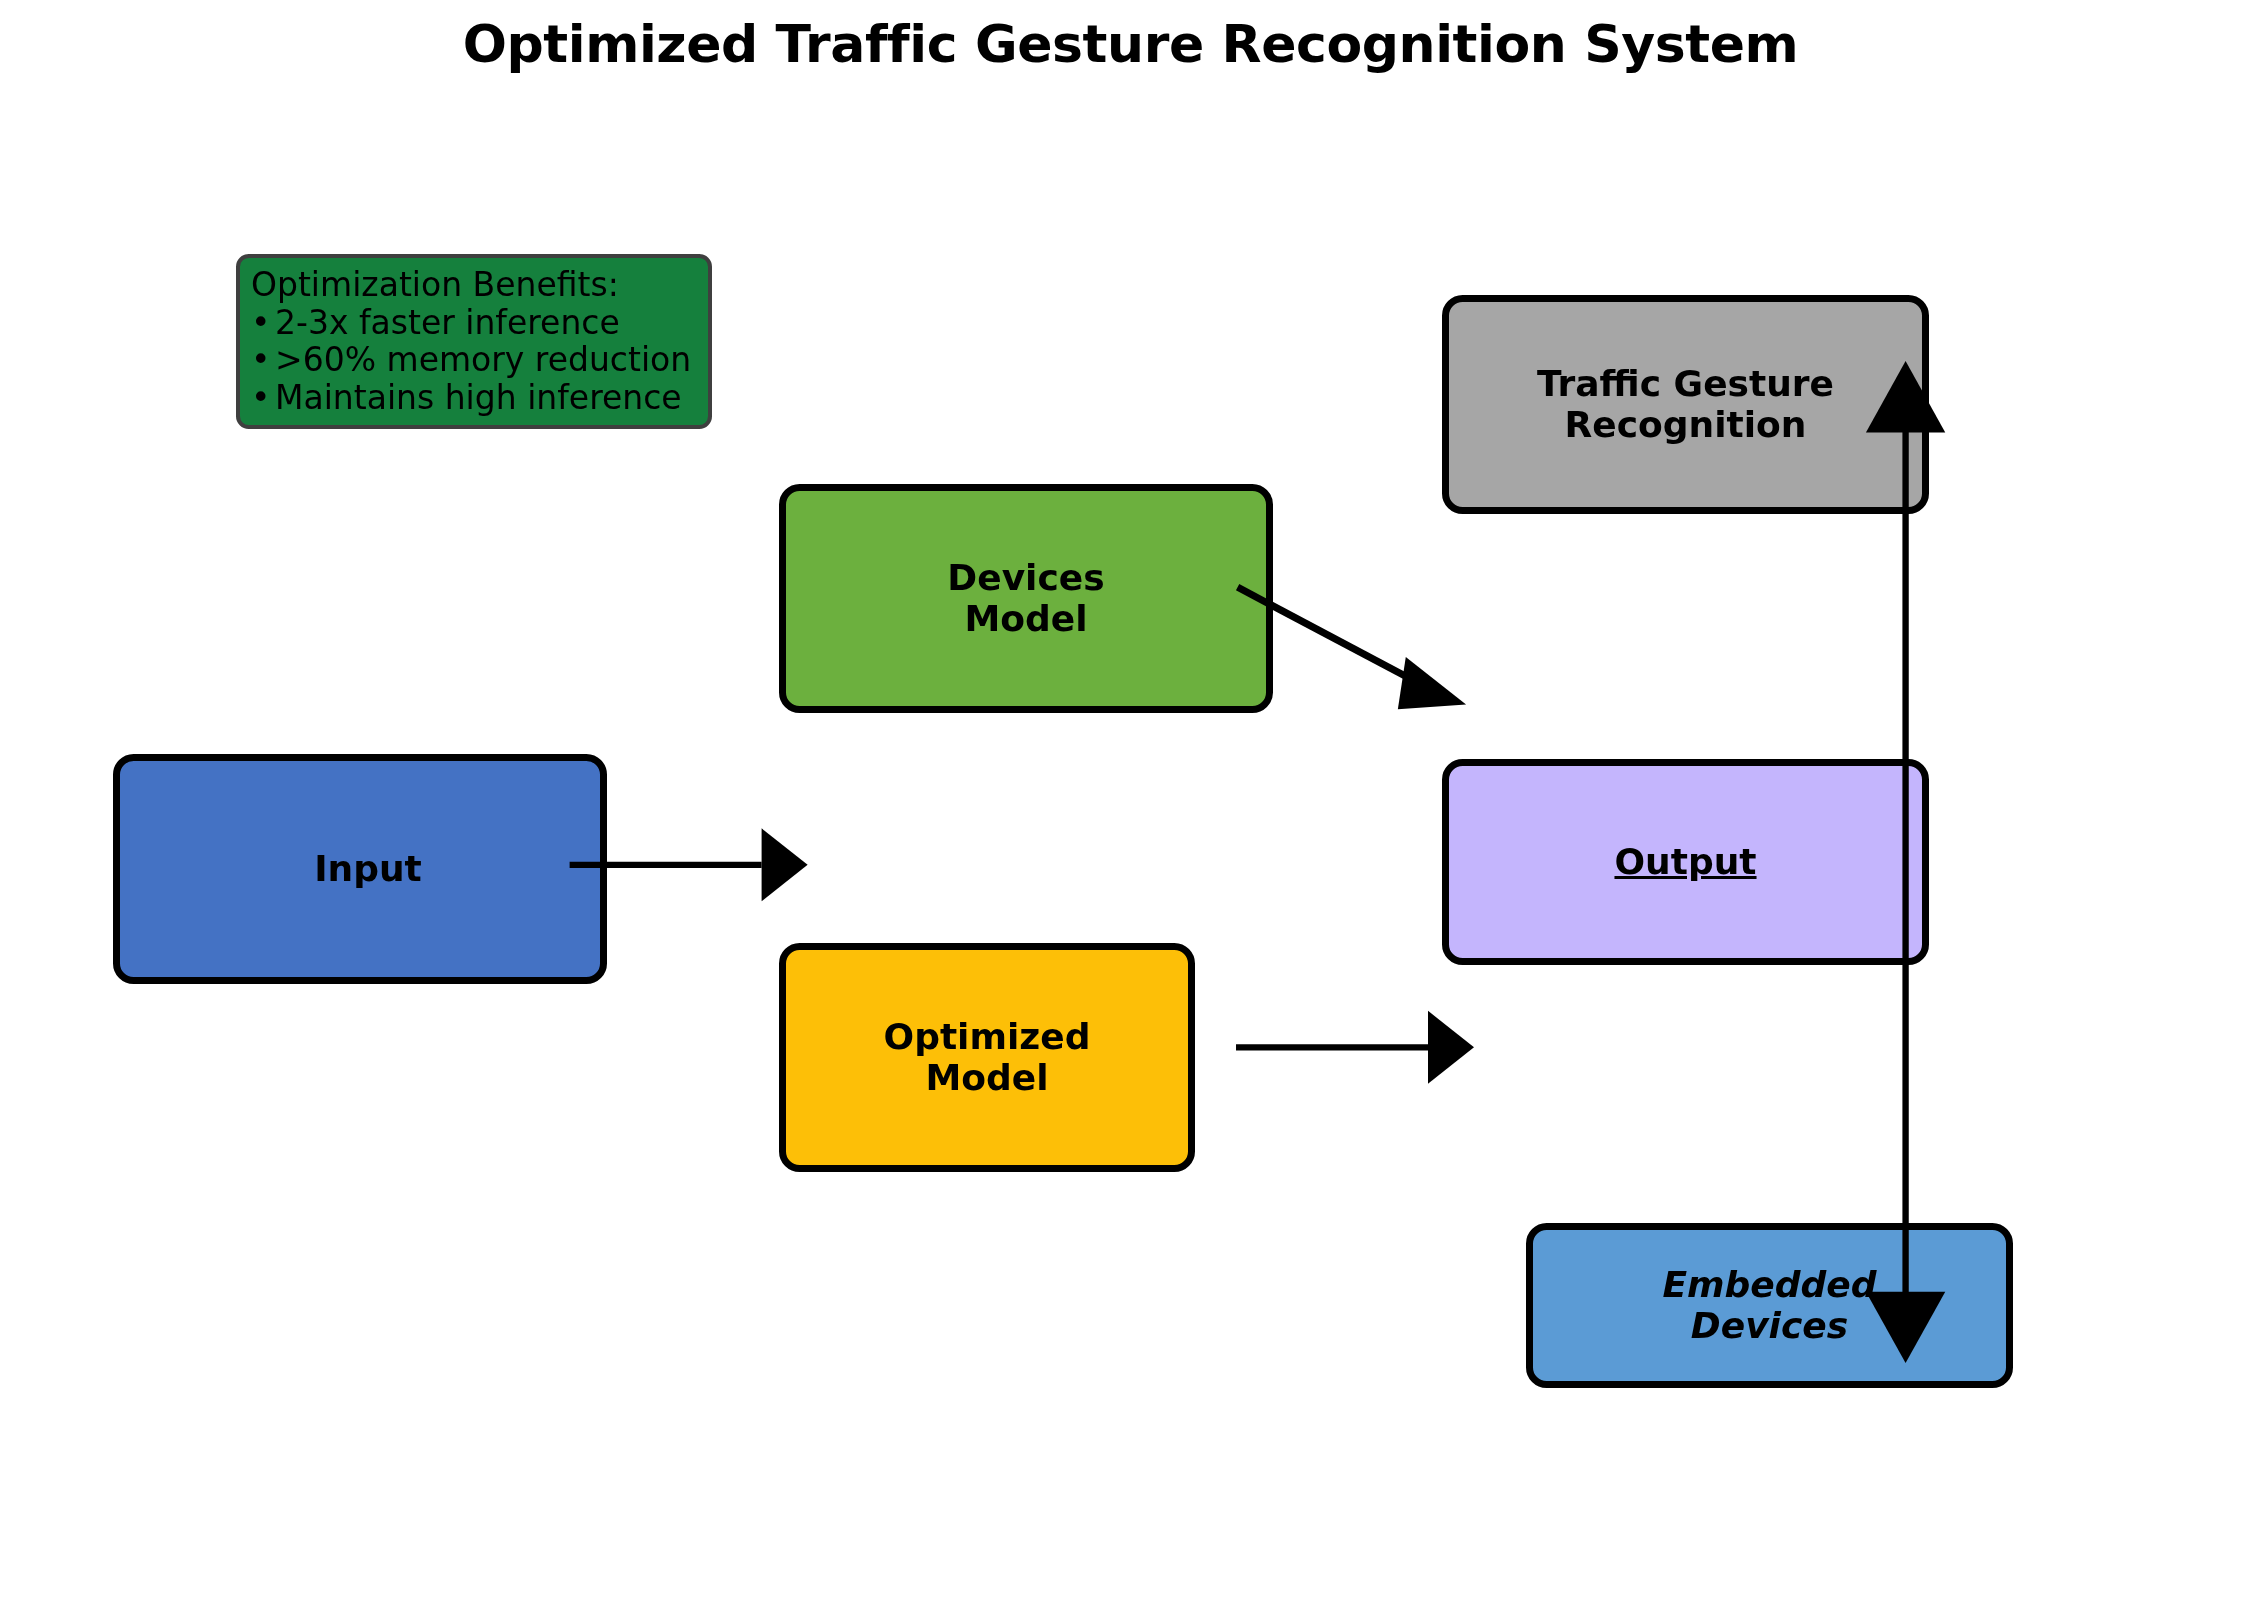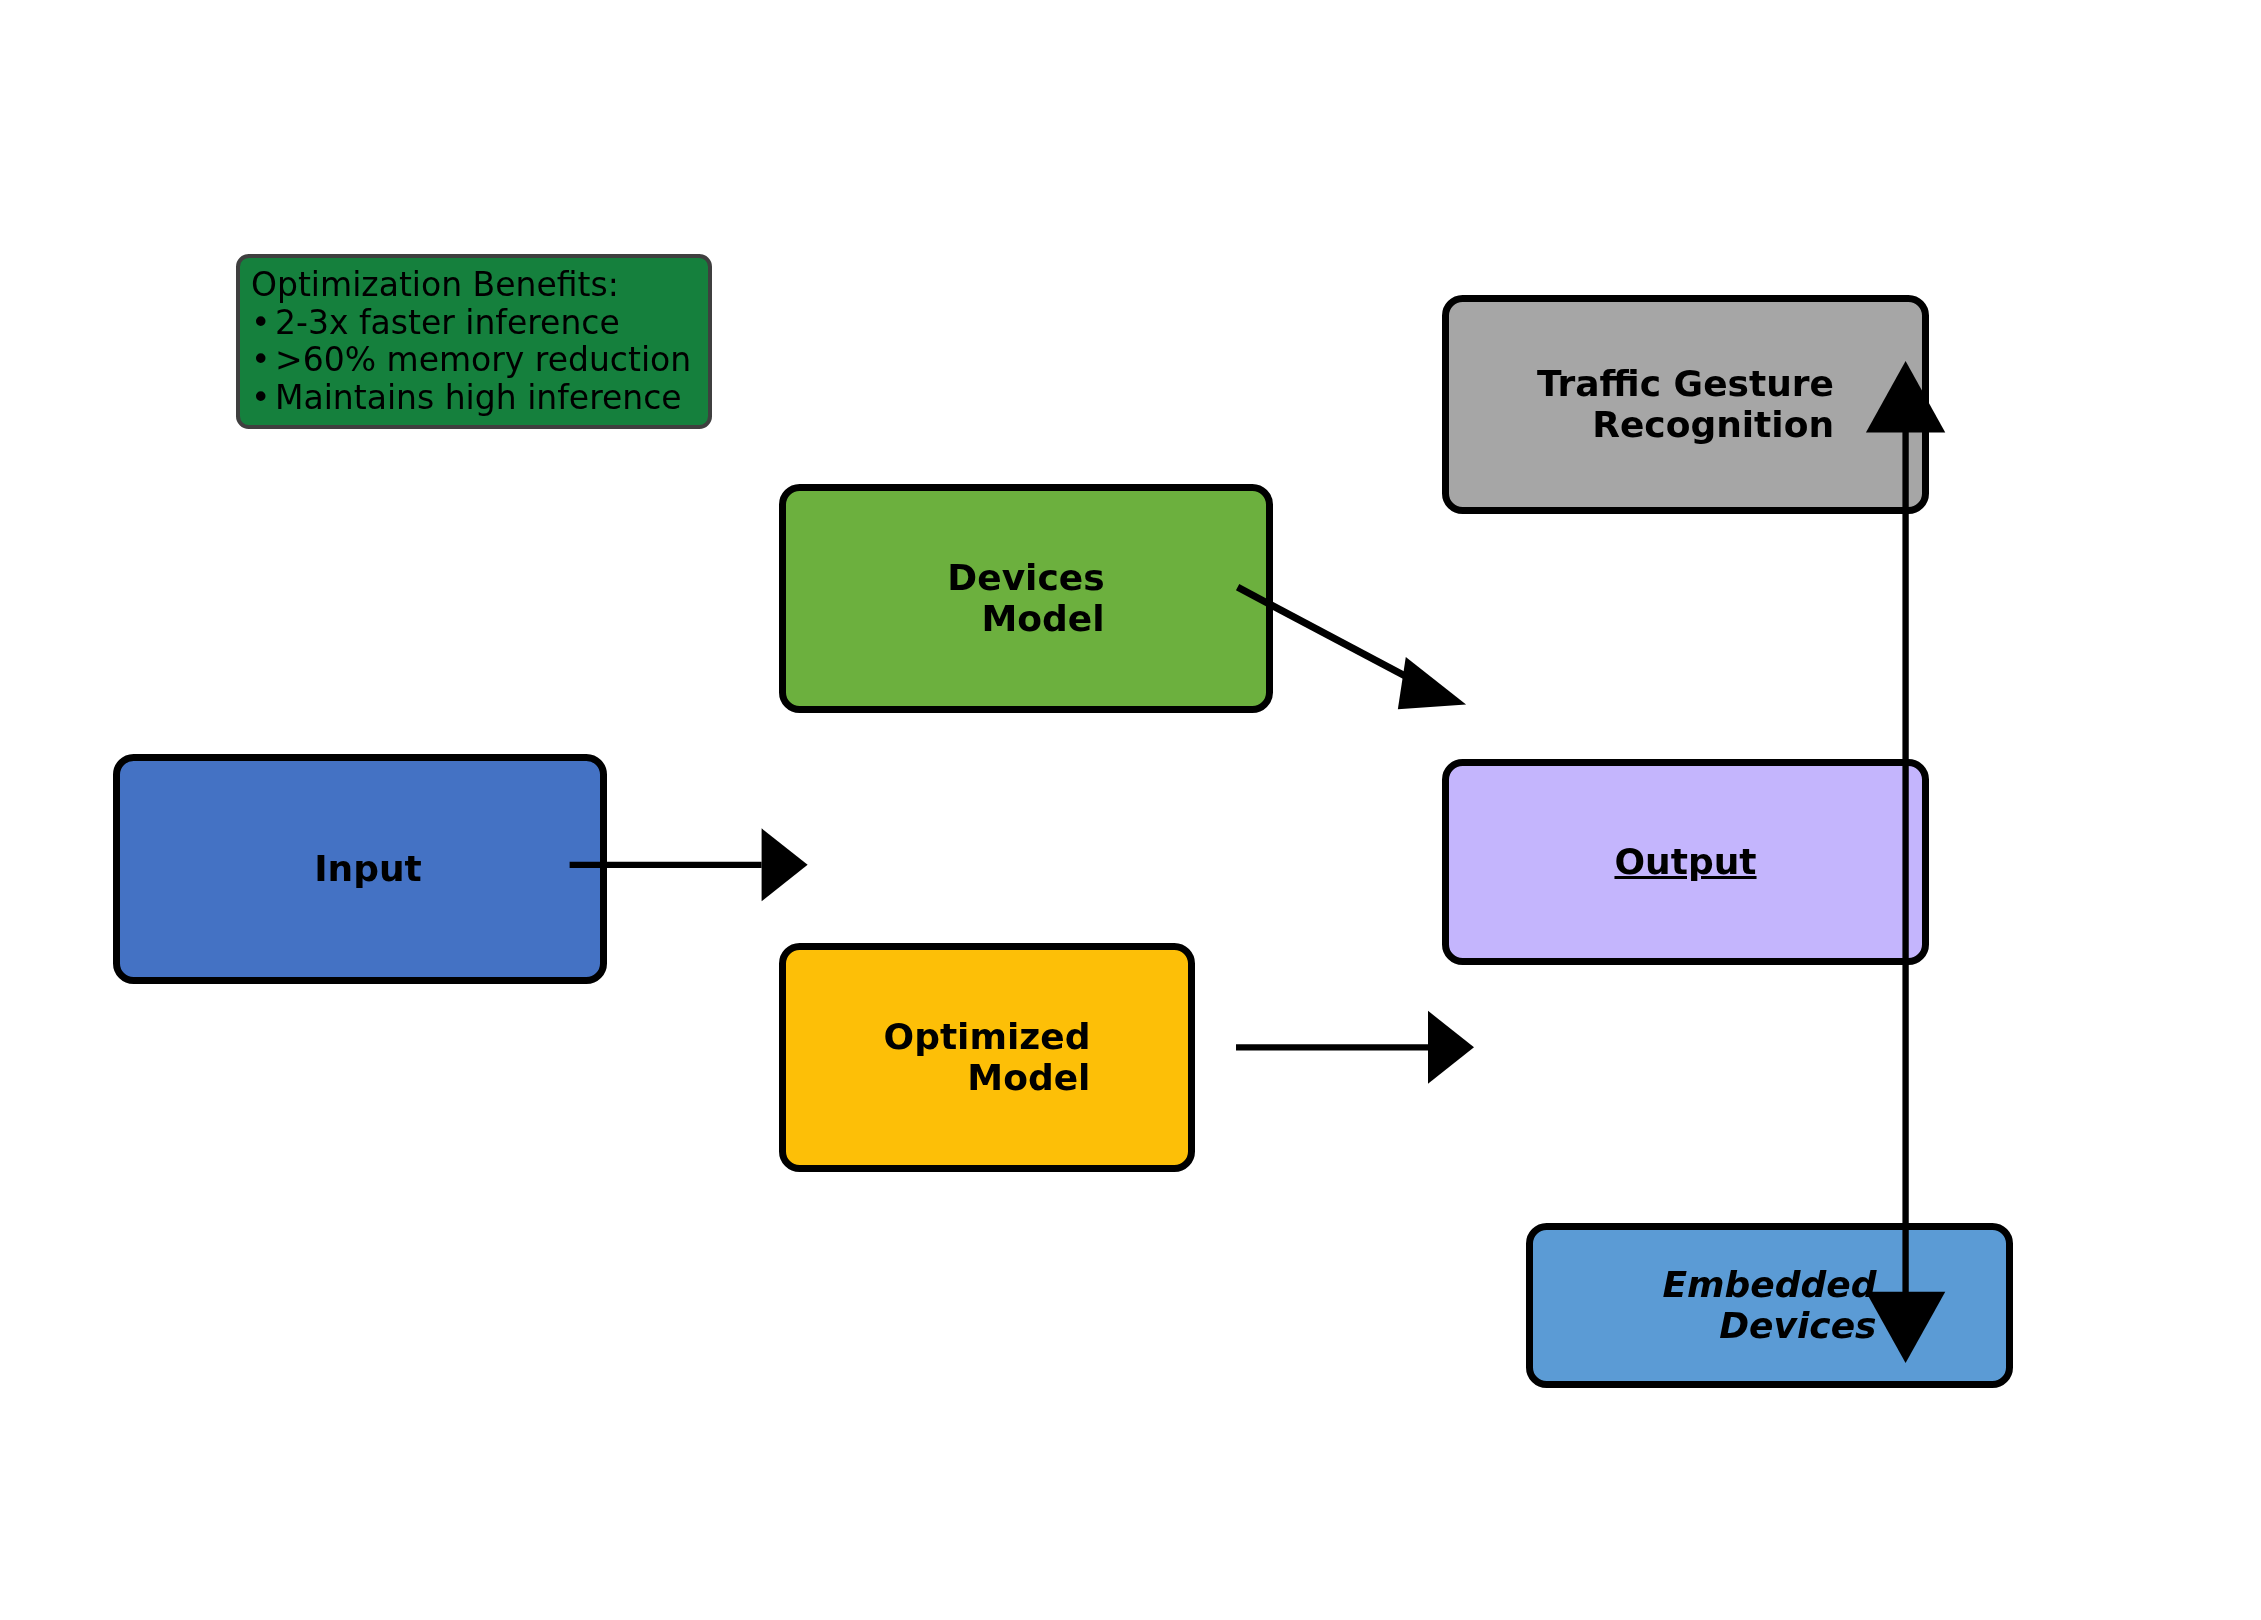--- a/index.html
+++ b/index.html
@@ -39,21 +39,21 @@
     display: flex;
     align-items: center;
     justify-content: center;
     text-align: center;
     font-size: 36px;
     font-weight: bold;
     color: #000000;
     line-height: 1.12;
     z-index: 3;
   }
-  .node .node-label { white-space: pre-line; display: block; text-align: right; }
+  .node .node-label { white-space: pre-line; display: block; }
 
   #node-input        { left: 113px;  top: 754px;  width: 494px; height: 230px; background: #4472c4; padding-left: 16px; }
   #node-original     { left: 779px;  top: 484px;  width: 494px; height: 229px; background: #6cb03e; }
   #node-optimized    { left: 779px;  top: 943px; width: 416px; height: 229px; background: #fdbf07; }
   #node-traffic      { left: 1442px; top: 295px;  width: 487px; height: 219px; background: #a6a6a6; }
   #node-output       { left: 1442px; top: 759px;  width: 487px; height: 206px; background: #c4b5fd; text-decoration: underline; }
   #node-embedded     { left: 1526px; top: 1223px; width: 487px; height: 165px; background: #5b9bd5; font-style: italic; }
 
   
   #legend {
@@ -97,20 +97,21 @@
     height: 1621px;
     z-index: 4;
     pointer-events: none;
   }
 </style>
 </head>
 <body>
 
 <div id="canvas">
 
+  <div id="title">Optimized Traffic Gesture Recognition System</div>
 
   <div id="legend">
     <div class="legend-title">Optimization Benefits:</div>
     <ul>
       <li><span class="bullet">•</span><span>2-3x faster inference</span></li>
       <li><span class="bullet">•</span><span>&gt;60% memory reduction</span></li>
       <li><span class="bullet">•</span><span>Maintains high inference</span></li>
     </ul>
   </div>
 

